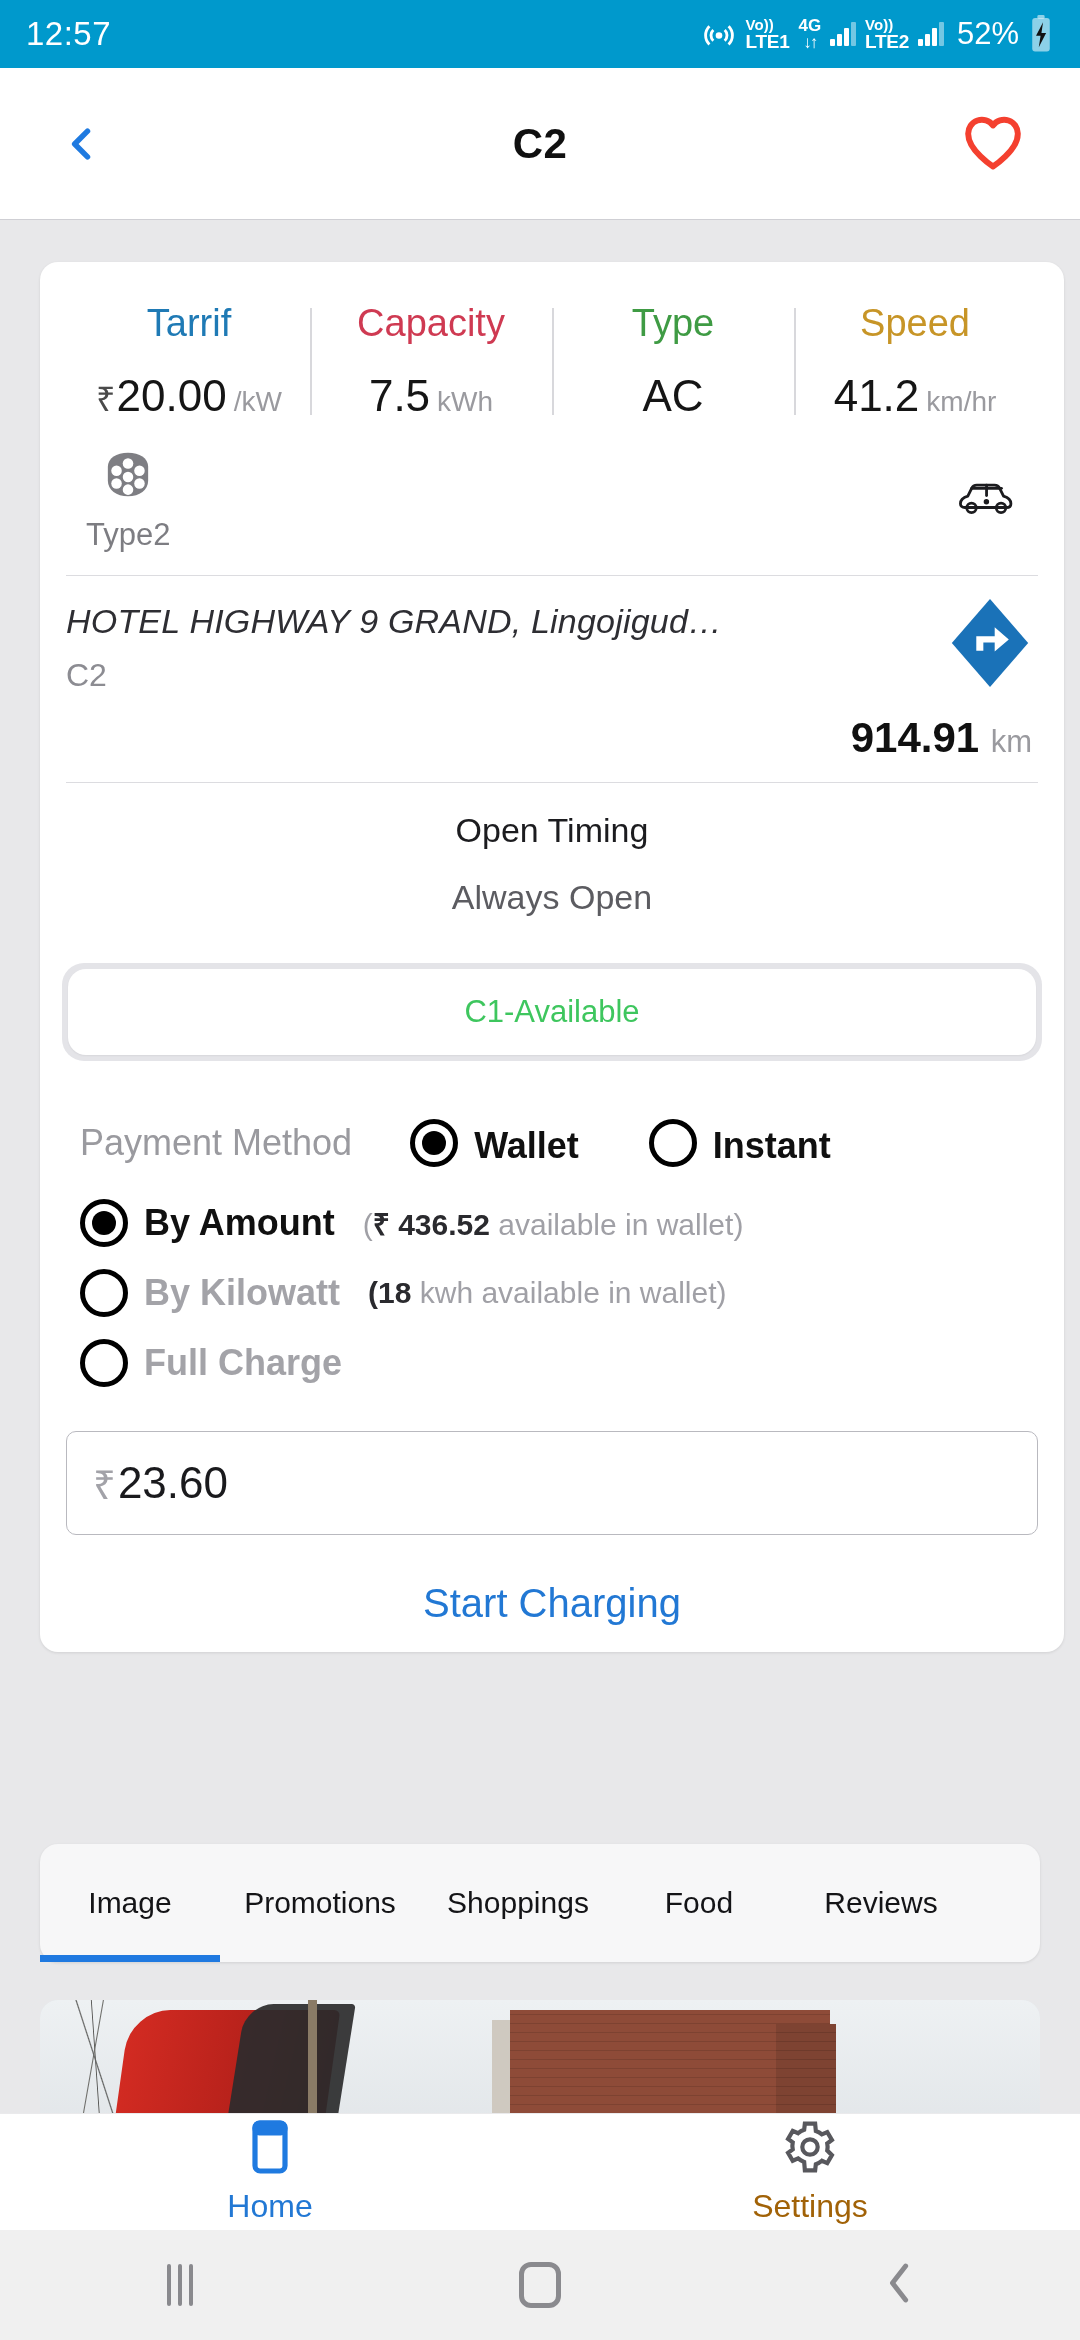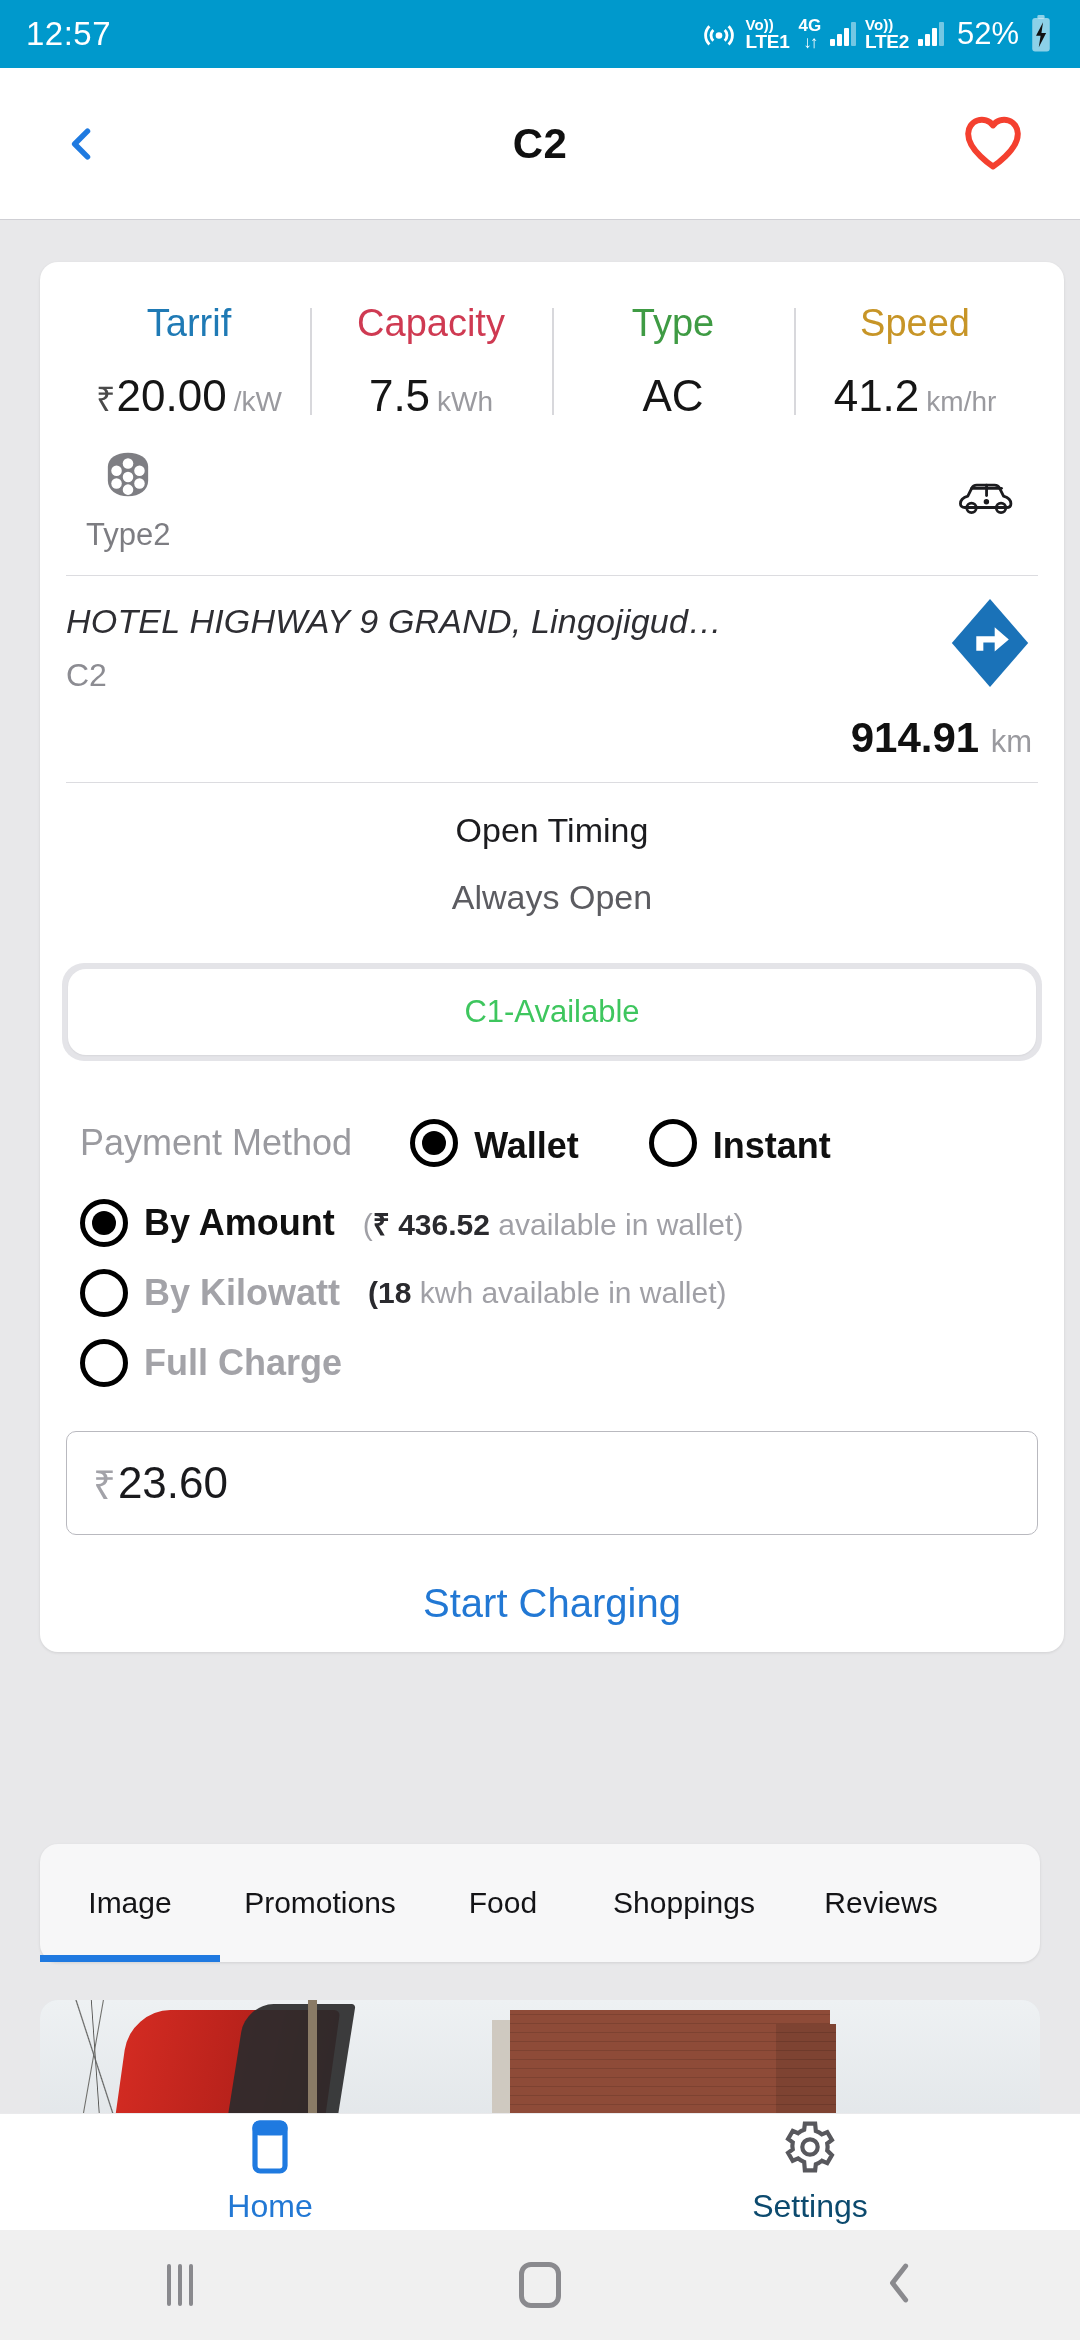--- a/index.html
+++ b/index.html
@@ -169,21 +169,21 @@
 
   
   .bottomnav {
     position:absolute; left:0; top:2113px; width:1080px; height:117px;
     background:#fff; display:flex; align-items:center;
     border-top:1px solid #eaeaec;
   }
   .bn-item { flex:1; display:flex; flex-direction:column; align-items:center; gap:9px; }
   .bn-label { font-size:32px; }
   .bn-label.active { color:#2278d4; }
-  .bn-label.idle { color:#0c4a6e; }
+  .bn-label.idle { color:#a16207; }
 
   
   .androidnav {
     position:absolute; left:0; top:2230px; width:1080px; height:110px;
     background:#f0f0f0; display:flex; align-items:center;
   }
   .an-item { flex:1; display:flex; align-items:center; justify-content:center; }
   .an-recents { display:flex; gap:7px; }
   .an-recents i { display:block; width:4px; height:42px; background:#8a8a8e; border-radius:2px; }
   .an-home { width:42px; height:46px; border:5px solid #8a8a8e; border-radius:12px; }
@@ -396,25 +396,25 @@
     </div>
   </div>
 
   <div class="tabs-card">
     <div class="tab tab-w1 active">
         <span>Image</span>
       </div>
     <div class="tab tab-w2">
         <span>Promotions</span>
       </div>
+    <div class="tab tab-w3">
+        <span>Shoppings</span>
+      </div>
     <div class="tab tab-w4">
         <span>Food</span>
-      </div>
-    <div class="tab tab-w3">
-        <span>Shoppings</span>
       </div>
     <div class="tab tab-w5">
         <span>Reviews</span>
       </div>
   </div>
 
   <div class="photo-strip">
     <div class="ph-sky"></div>
     <div class="ph-tree"></div>
     <div class="ph-red"></div>

